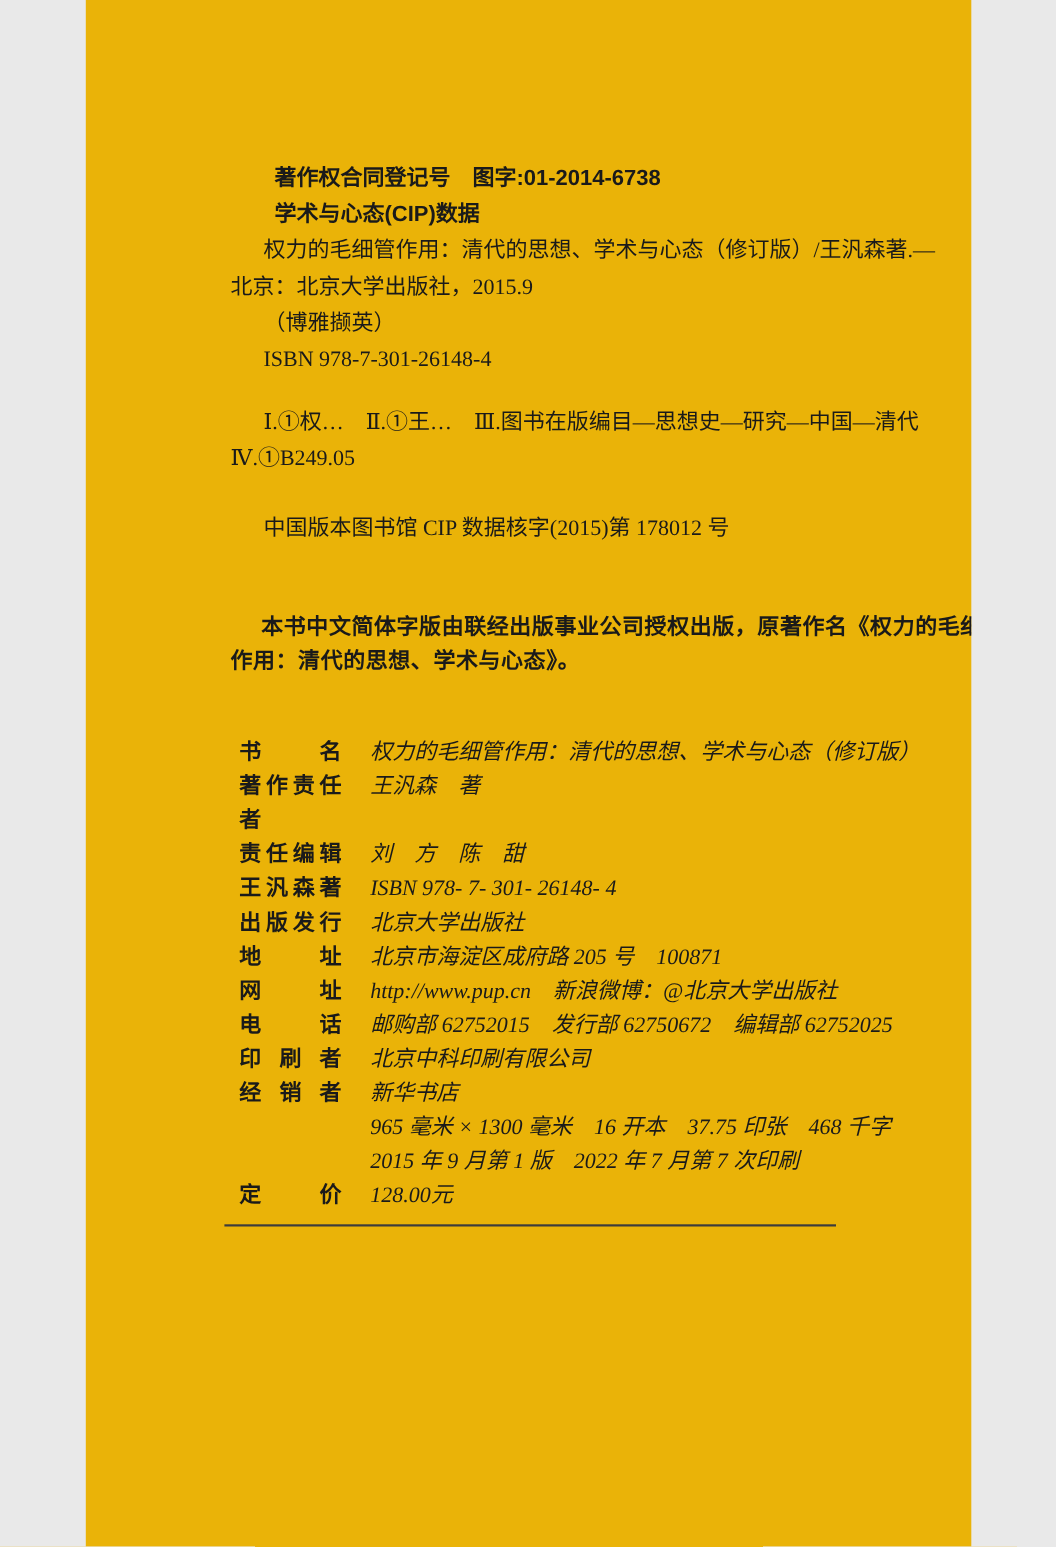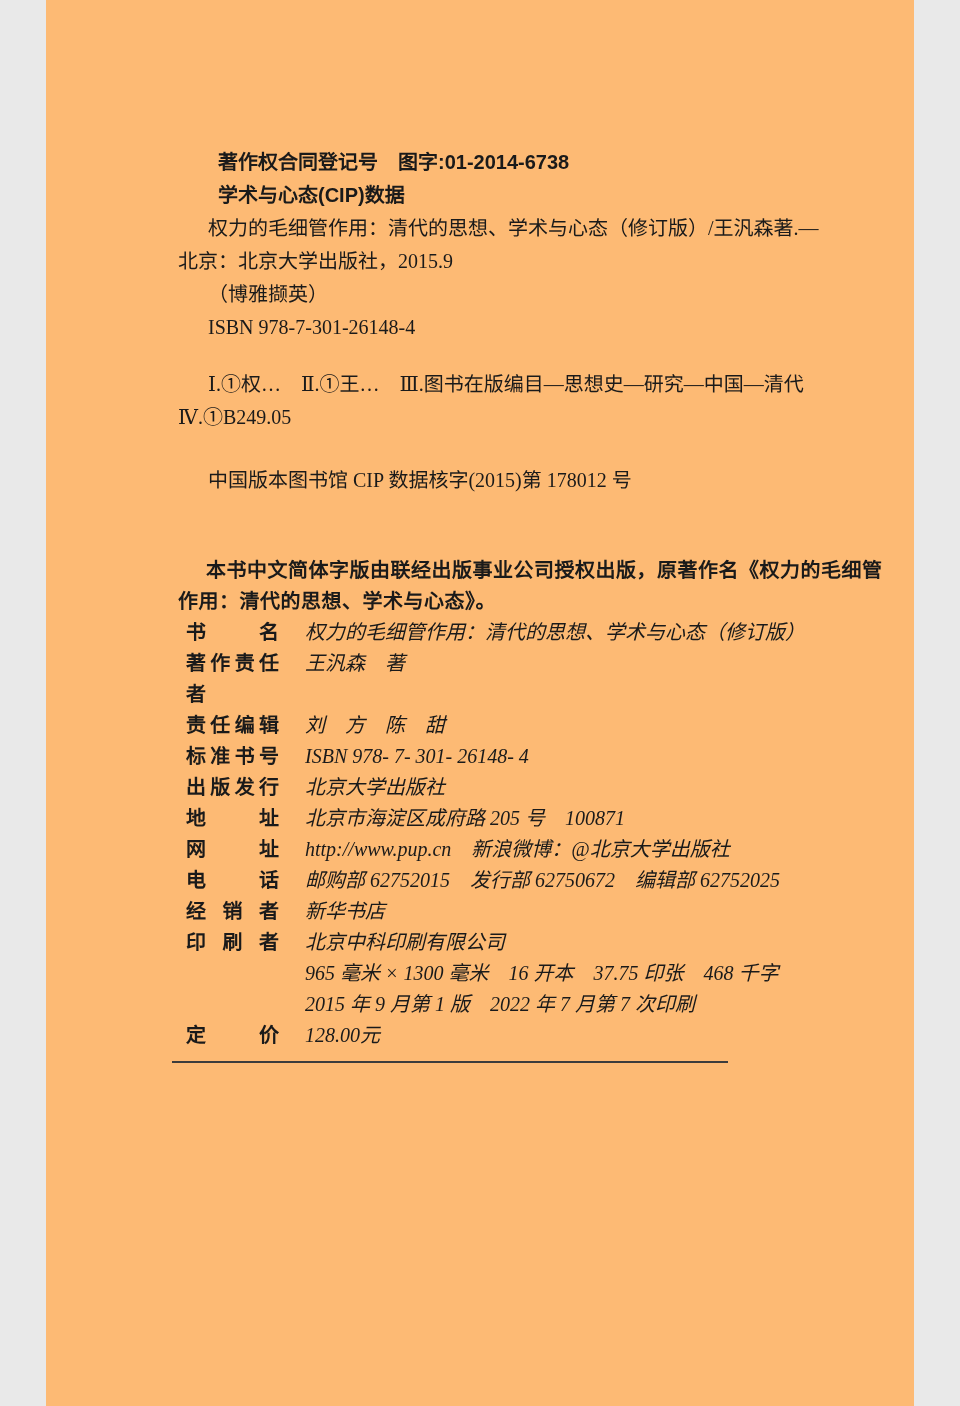--- a/index.html
+++ b/index.html
@@ -1,21 +1,21 @@
 <!DOCTYPE html>
 <html lang="zh-CN"><head>
 <meta charset="utf-8">
 <style>
   html, body { margin: 0; padding: 0; background: #e9e9e9; }
   .page {
     position: relative;
-    width: 868px;
+    width: 805px;
     height: 1406px;
     margin: 0 auto;
-    background: #fdba74;
+    background: #eab308;
     color: #1a1a1a;
     font-family: "Liberation Serif", "DejaVu Serif", serif;
     overflow: hidden;
     box-sizing: border-box;
     padding: 146px 48px 0 132px;
   }
   p { margin: 0; }
 
   
   .cip p {
@@ -40,21 +40,21 @@
   .license p {
     font-size: 20px;
     line-height: 31px;
     text-indent: 1.4em;
     font-family: "Liberation Sans", "DejaVu Sans", sans-serif;
     font-weight: 700;
     letter-spacing: 0.5px;
   }
 
   
-  .colophon { padding-left: 8px; }
+  .colophon { margin-top: 52px; padding-left: 8px; }
   .colophon .row {
     display: flex;
     align-items: baseline;
     line-height: 31px;
     min-height: 31px;
   }
   .colophon .label {
     flex: 0 0 93px;
     font-size: 20px;
     font-family: "Liberation Sans", "DejaVu Sans", sans-serif;
@@ -118,21 +118,21 @@
         <span class="label">著作责任者</span>
         <span class="value">王汎森　著</span>
       </div>
 
       <div class="row">
         <span class="label">责任编辑</span>
         <span class="value">刘　方　陈　甜</span>
       </div>
 
       <div class="row">
-        <span class="label">标准书号</span>
+        <span class="label">王汎森著</span>
         <span class="value">ISBN 978- 7- 301- 26148- 4</span>
       </div>
 
       <div class="row">
         <span class="label">出版发行</span>
         <span class="value">北京大学出版社</span>
       </div>
 
       <div class="row">
         <span class="label">地址</span>
@@ -144,27 +144,27 @@
         <span class="value">http://www.pup.cn　新浪微博：@北京大学出版社</span>
       </div>
 
 
       <div class="row">
         <span class="label">电话</span>
         <span class="value">邮购部 62752015　发行部 62750672　编辑部 62752025</span>
       </div>
 
       <div class="row">
-        <span class="label">经销者</span>
-        <span class="value">新华书店</span>
+        <span class="label">印刷者</span>
+        <span class="value">北京中科印刷有限公司</span>
       </div>
 
       <div class="row">
-        <span class="label">印刷者</span>
-        <span class="value">北京中科印刷有限公司</span>
+        <span class="label">经销者</span>
+        <span class="value">新华书店</span>
       </div>
 
       <div class="row">
         <span class="label"></span>
         <span class="value">965 毫米 × 1300 毫米　16 开本　37.75 印张　468 千字</span>
       </div>
 
       <div class="row">
         <span class="label"></span>
         <span class="value">2015 年 9 月第 1 版　2022 年 7 月第 7 次印刷</span>

